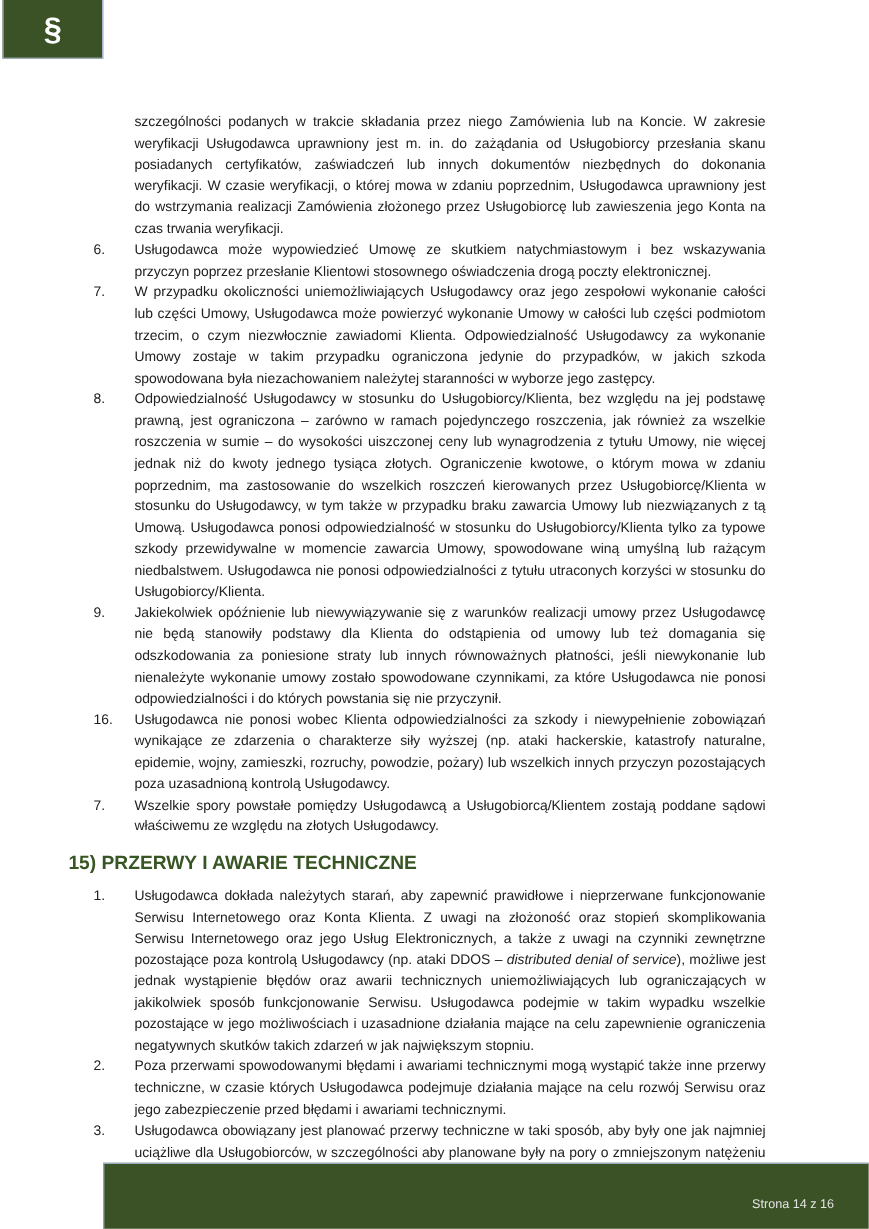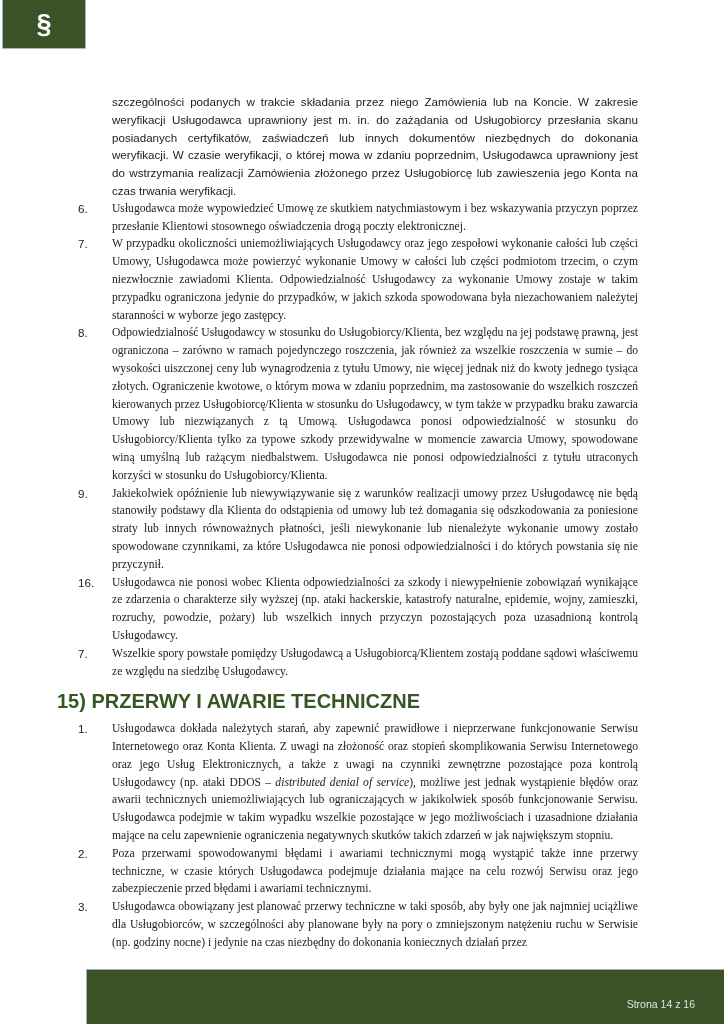--- a/index.html
+++ b/index.html
@@ -23,24 +23,24 @@
     color: #ffffff; font-size: 27px; font-weight: bold; line-height: 1;
   }
   .content {
     position: absolute; left: 57px; top: 93px; width: 581px;
     font-size: 11.6px; line-height: 17.8px;
   }
   .intro { margin: 0 0 0 55px; text-align: justify; }
   .numlist { margin: 0 0 0 21px; }
   .li { display: flex; }
   .li .num { flex: 0 0 34px; text-align: left; }
-  .li .txt { flex: 1; text-align: justify; font-family: Liberation Serif, serif; }
+  .li .txt { flex: 1; text-align: justify; }
   .heading {
     margin: 12px 0 9px 0;
-    font-size: 20px; font-weight: bold;
+    font-size: 16px; font-weight: bold;
     color: #375623; text-align: left; line-height: 19px;
   }
   .footer-bar {
     position: absolute; left: 86px; right: 0; top: 969px; height: 68px;
     background: #3b5226;
     border-top: 1px solid #9fadc2; border-left: 1px solid #9fadc2;
     box-sizing: border-box;
     display: flex; align-items: center; justify-content: flex-end;
     padding-right: 29px;
   }
@@ -74,21 +74,21 @@
     <div class="li">
       <span class="num">9.</span>
       <span class="txt">Jakiekolwiek opóźnienie lub niewywiązywanie się z warunków realizacji umowy przez Usługodawcę nie będą stanowiły podstawy dla Klienta do odstąpienia od umowy lub też domagania się odszkodowania za poniesione straty lub innych równoważnych płatności, jeśli niewykonanie lub nienależyte wykonanie umowy zostało spowodowane czynnikami, za które Usługodawca nie ponosi odpowiedzialności i do których powstania się nie przyczynił.</span>
     </div>
     <div class="li">
       <span class="num">16.</span>
       <span class="txt">Usługodawca nie ponosi wobec Klienta odpowiedzialności za szkody i niewypełnienie zobowiązań wynikające ze zdarzenia o charakterze siły wyższej (np. ataki hackerskie, katastrofy naturalne, epidemie, wojny, zamieszki, rozruchy, powodzie, pożary) lub wszelkich innych przyczyn pozostających poza uzasadnioną kontrolą Usługodawcy.</span>
     </div>
     <div class="li">
       <span class="num">7.</span>
-      <span class="txt">Wszelkie spory powstałe pomiędzy Usługodawcą a Usługobiorcą/Klientem zostają poddane sądowi właściwemu ze względu na siedzibę Usługodawcy.</span>
+      <span class="txt">Wszelkie spory powstałe pomiędzy Usługodawcą a Usługobiorcą/Klientem zostają poddane sądowi właściwemu ze względu na złotych Usługodawcy.</span>
     </div>
   </div>
 
   <h2 class="heading">15) PRZERWY I AWARIE TECHNICZNE</h2>
 
   <div class="numlist">
     <div class="li">
       <span class="num">1.</span>
       <span class="txt"><span>Usługodawca dokłada należytych starań, aby zapewnić prawidłowe i nieprzerwane funkcjonowanie Serwisu Internetowego oraz Konta Klienta. Z uwagi na złożoność oraz stopień skomplikowania Serwisu Internetowego oraz jego Usług Elektronicznych, a także z uwagi na czynniki zewnętrzne pozostające poza kontrolą Usługodawcy (np. ataki DDOS – </span><span class="it">distributed denial of service</span><span>), możliwe jest jednak wystąpienie błędów oraz awarii technicznych uniemożliwiających lub ograniczających w jakikolwiek sposób funkcjonowanie Serwisu. Usługodawca podejmie w takim wypadku wszelkie pozostające w jego możliwościach i uzasadnione działania mające na celu zapewnienie ograniczenia negatywnych skutków takich zdarzeń w jak największym stopniu.</span></span>
     </div>

